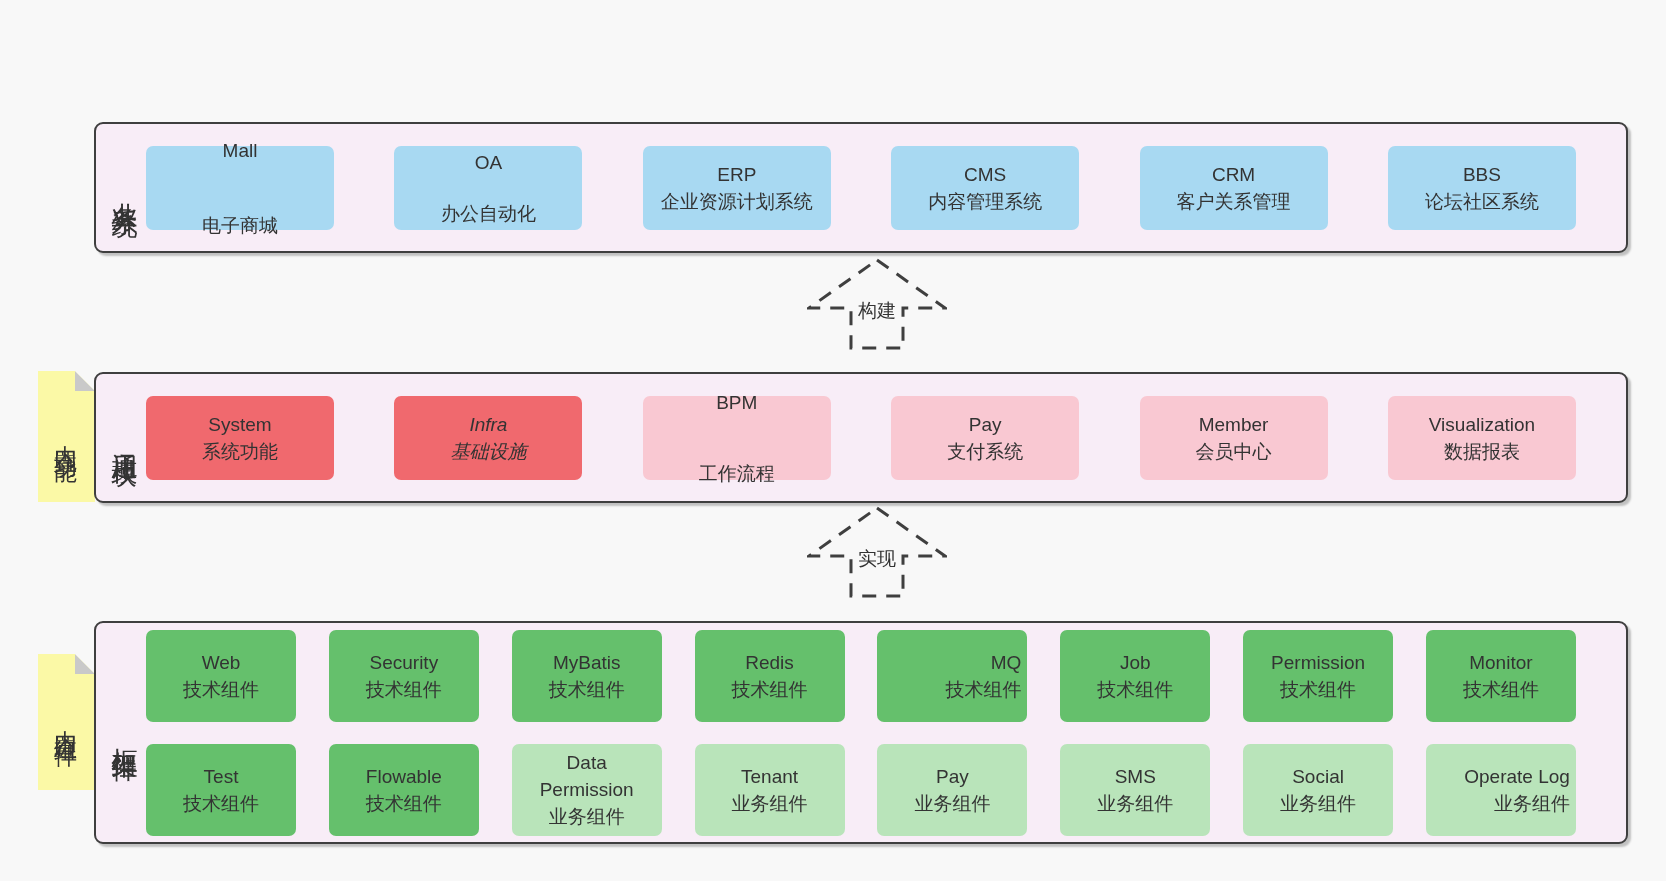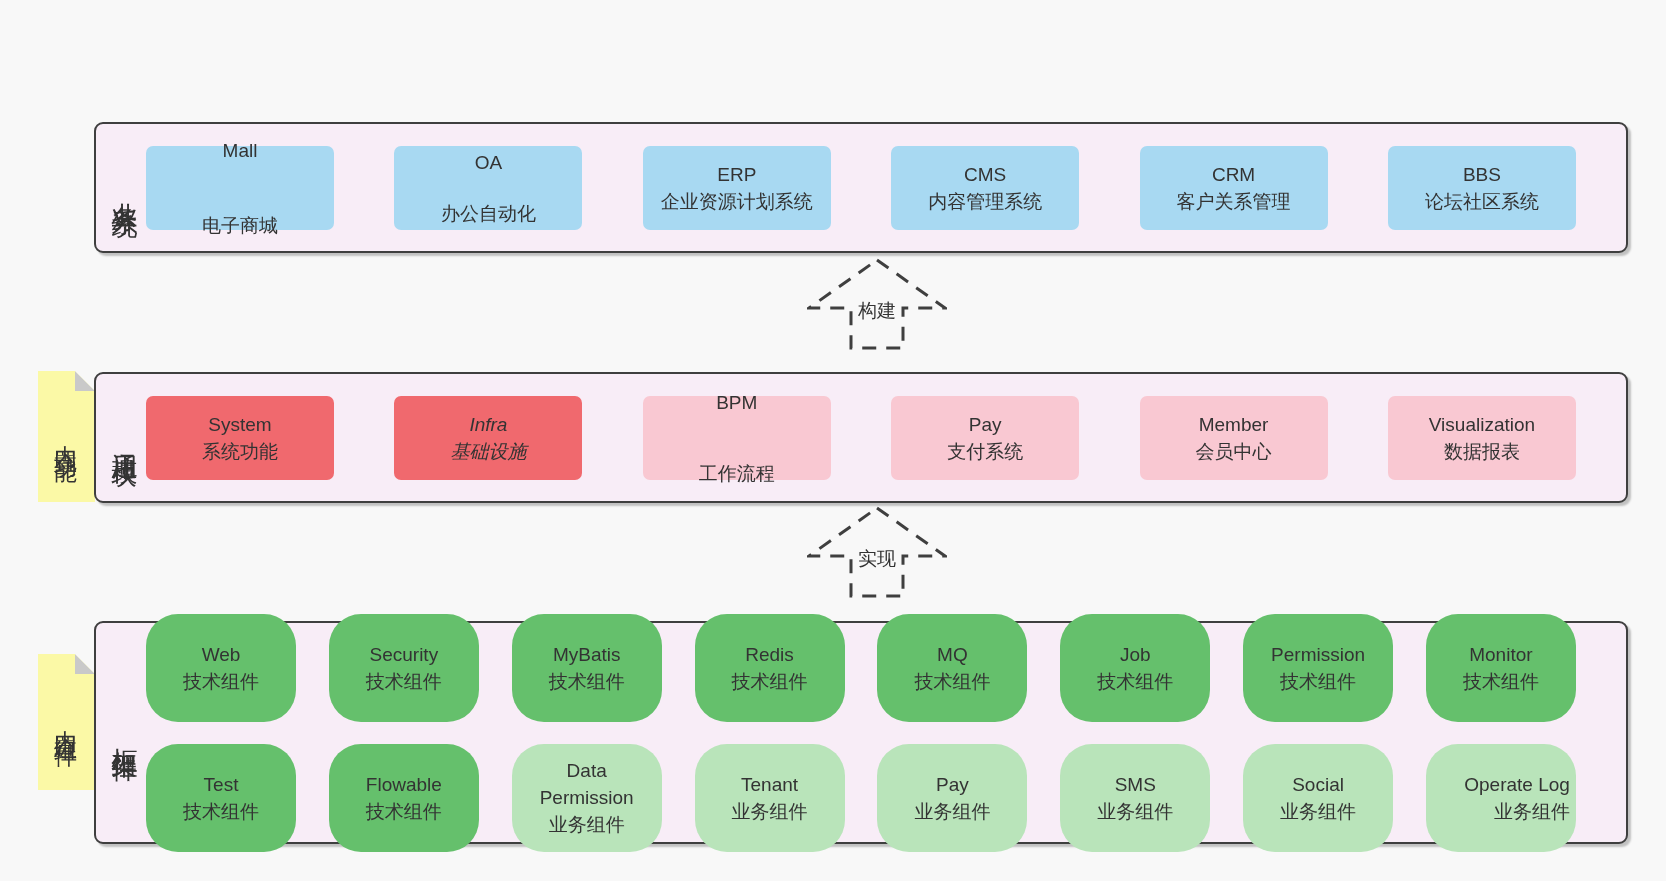--- a/index.html
+++ b/index.html
@@ -54,21 +54,21 @@
     flex-direction:column;
     justify-content:center;
     align-items:center;
     text-align:center;
     font-size:19px;
     line-height:27px;
     color:var(--text,#333);
     padding:2px 6px;
   }
   #band-0 .box, #band-1 .box { width:188px; height:84px; }
-  #band-2 .box { width:150px; height:108px;border-radius:32px; }
+  #band-2 .box { width:150px; height:92px; }
 
   .sticky {
     position:absolute;
     left:38px; width:57px;
     background:var(--sticky-yellow);
     clip-path:polygon(0 0, calc(100% - 20px) 0, 100% 20px, 100% 100%, 0 100%);
     display:flex;
     align-items:center;
     justify-content:center;
     z-index:1;
@@ -199,21 +199,21 @@
             <div>技术组件</div>
           </div>
           <div class="box" style="background: var(--green); text-align: center;">
             <div>MyBatis</div>
             <div>技术组件</div>
           </div>
           <div class="box" style="background: var(--green);">
             <div>Redis</div>
             <div>技术组件</div>
           </div>
-          <div class="box" style="background: var(--green);">
+          <div class="box" style="background: var(--green); align-items: flex-end;">
             <div>MQ</div>
             <div>技术组件</div>
           </div>
           <div class="box" style="background: var(--green);">
             <div>Job</div>
             <div>技术组件</div>
           </div>
           <div class="box" style="background: var(--green);">
             <div>Permission</div>
             <div>技术组件</div>

